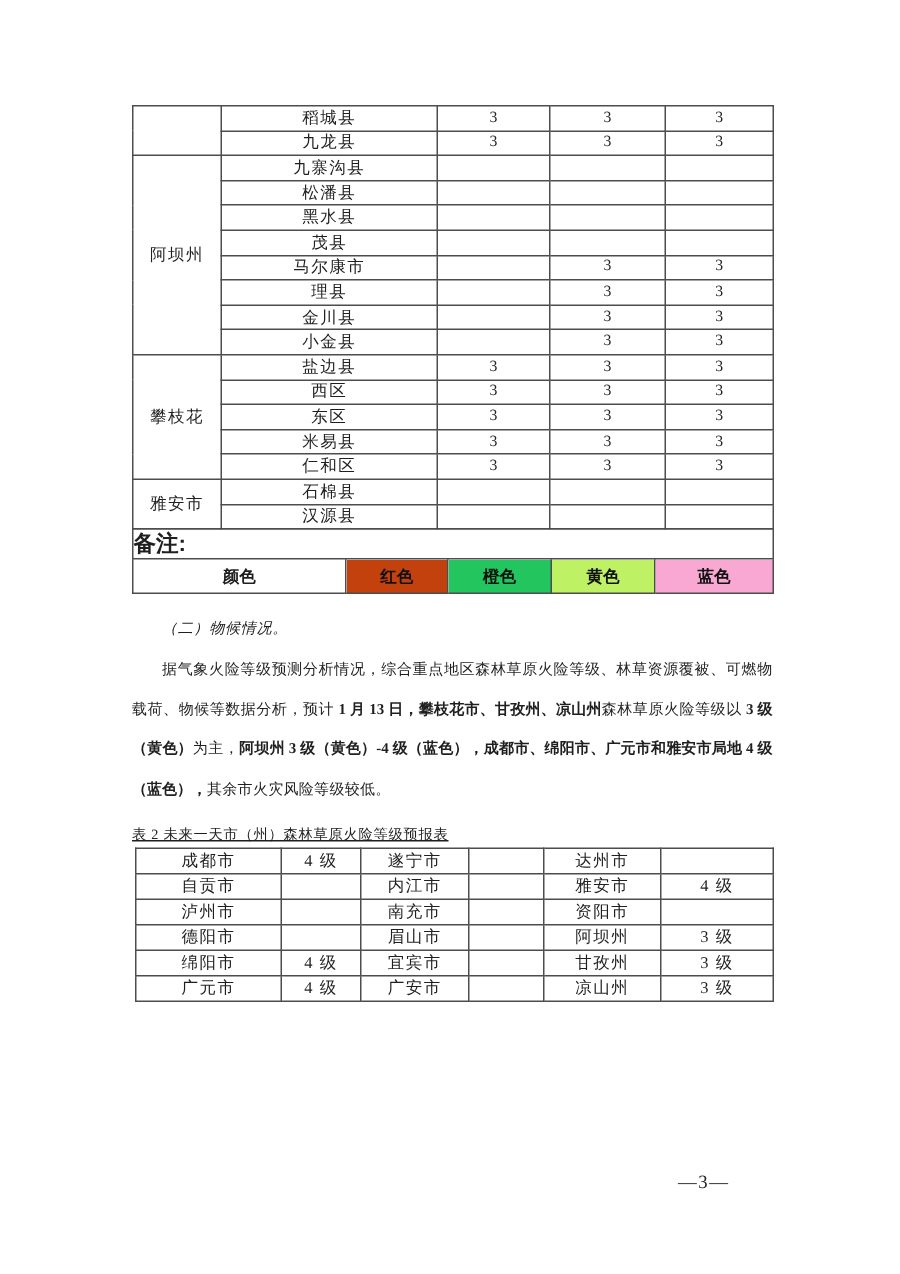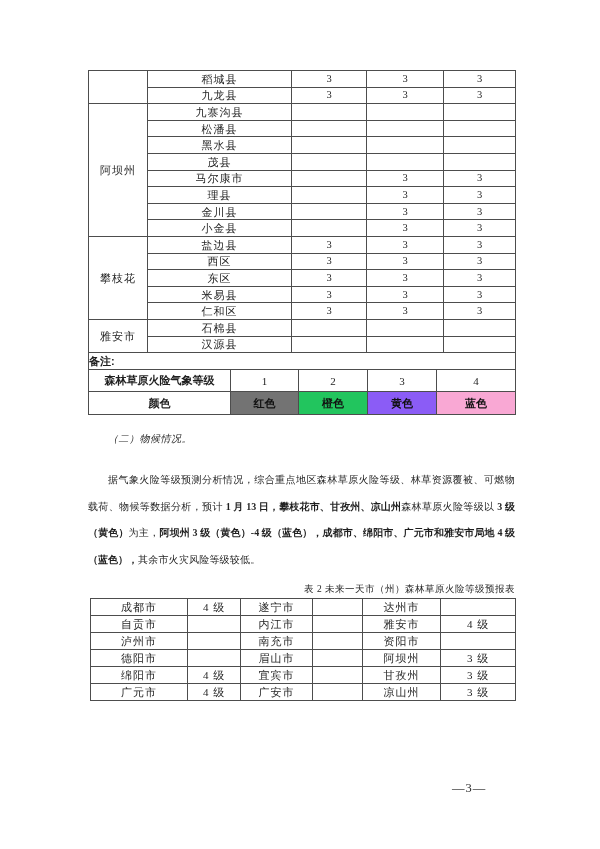--- a/index.html
+++ b/index.html
@@ -18,41 +18,41 @@
   .t1 { width:427px; }
   .t1 td { height:16.6px; font-size:11px; line-height:12px; padding:0; }
   .t1 .pref  { letter-spacing:1px; }
   .t1 .county{ letter-spacing:1px; }
   .t1 .val   { font-size:10.5px; }
 
   
   .tleg { width:427px; margin-top:-1px; }
   .tleg td { padding:0; }
   .note-cell {
-    text-align:left; height:17px; font-size:11px; padding-left:4px;
+    text-align:left; height:17px; font-size:15px; padding-left:4px;
     font-family:"Liberation Sans","DejaVu Sans",sans-serif; font-weight:bold;
   }
   .leg-label {
     font-family:"Liberation Sans","DejaVu Sans",sans-serif; font-weight:bold;
     font-size:11px; height:22px;
   }
   .leg-num { font-size:11px; height:22px; }
   .leg-color {
     font-family:"Liberation Sans","DejaVu Sans",sans-serif; font-weight:bold;
     font-size:11px; height:23px; color:#111111;
   }
 
   
   .phenology { margin-top:11px; width:427px; font-size:10px; line-height:26.8px; }
   .phen-heading { text-indent:2em; font-style:italic; letter-spacing:0.5px; }
-  .phen-par { text-indent:2em; text-align:justify; letter-spacing:0.2px;margin-top:14px; }
+  .phen-par { text-indent:2em; text-align:justify; letter-spacing:0.2px; }
   .phen-par b { font-weight:bold; letter-spacing:0; }
 
   
-  .t2caption { margin-top:9px; margin-bottom:2px; text-align:right; font-size:9.5px; letter-spacing:0.5px; }
+  .t2caption { margin-top:9px; margin-bottom:2px; text-align:left; font-size:9.5px; letter-spacing:0.5px;text-decoration:underline; }
   .t2 { width:425px; margin-left:2px; }
   .t2 td { height:17px; font-size:11px; line-height:14px; padding:0; letter-spacing:1px; }
 
   
   .footer { position:absolute; left:452px; top:781px; font-size:12.5px; letter-spacing:1px; }
 </style>
 </head>
 <body>
 
 <div class="content">
@@ -180,32 +180,25 @@
       <col style="width:142px">
         <col style="width:68px">
         <col style="width:69px">
       <col style="width:69px">
         <col style="width:79px">
     </colgroup>
     <tbody>
       <tr>
         <td class="note-cell" colspan="5">备注:</td>
       </tr>
-      <tr id="legend-level-row">
-        <td class="leg-label">森林草原火险气象等级</td>
-      <td class="leg-num">1</td>
-          <td class="leg-num">2</td>
-          <td class="leg-num">3</td>
-          <td class="leg-num">4</td>
-        </tr>
       <tr id="legend-color-row">
         <td class="leg-label">颜色</td>
-      <td class="leg-color" style="background: #737373;">红色</td>
+      <td class="leg-color" style="background: #c2410c;">红色</td>
           <td class="leg-color" style="background: #22c55e;">橙色</td>
-          <td class="leg-color" style="background: #8b5cf6;">黄色</td>
+          <td class="leg-color" style="background: #bef264;">黄色</td>
           <td class="leg-color" style="background: #f9a8d4;">蓝色</td>
         </tr>
     </tbody>
   </table>
 
   <div class="phenology">
     <div class="phen-heading">（二）物候情况。</div>
     <div class="phen-par" id="phen-par"><span>据气象火险等级预测分析情况，综合重点地区森林草原火险等级、林草资源覆被、可燃物载荷、物候等数据分析，预计 </span><b>1 月 13 日，攀枝花市、甘孜州、凉山州</b><span>森林草原火险等级以 </span><b>3 级（黄色）</b><span>为主，</span><b>阿坝州 3 级（黄色）-4 级（蓝色），成都市、绵阳市、广元市和雅安市局地 4 级（蓝色），</b><span>其余市火灾风险等级较低。</span></div>
   </div>
 

